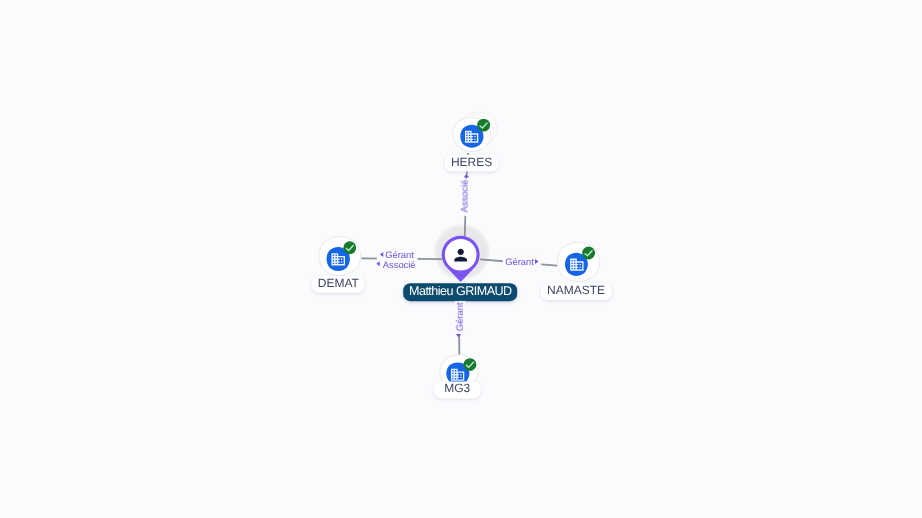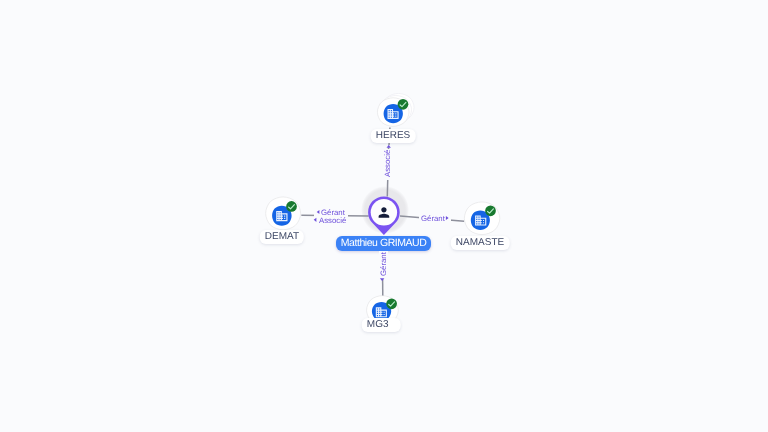--- a/index.html
+++ b/index.html
@@ -9,26 +9,26 @@
   #stage{position:relative;width:768px;height:432px;}
   .elabel,.clabel,.plabel{will-change:transform;}
   svg.edges{position:absolute;left:0;top:0;width:768px;height:432px;}
 
   
   .company{position:absolute;width:44px;height:44px;}
   .cnode{position:absolute;left:0;top:0;width:44px;height:44px;overflow:visible;}
   .clabel{position:absolute;transform:translateX(-50%);
      background:#fff;border-radius:6px;padding:3.2px 5.1px 3.3px;white-space:nowrap;
      font-size:10px;color:#3c4664;letter-spacing:0;line-height:7.5px;
-     min-width:28.4px;text-align:left;
+     min-width:28.4px;text-align:center;
      box-shadow:0 1px 3px rgba(86,94,128,.16);}
 
   
   .person{position:absolute;overflow:visible;}
-  .plabel{position:absolute;background:#3b82f6;color:#fff;border-radius:6px;
+  .plabel{position:absolute;background:#0c4a6e;color:#fff;border-radius:6px;
      padding:4.3px 4.8px 3.2px;font-size:10.5px;letter-spacing:-0.45px;
      white-space:nowrap;line-height:7.5px;
      box-shadow:0 1px 3px rgba(86,70,150,.25);}
 
   
   .halo{position:absolute;border-radius:50%;background:radial-gradient(circle closest-side,#e8e8eb 0%,#e8e8eb 84%,rgba(232,232,235,.55) 93%,rgba(232,232,235,0) 100%);}
   .lmask{position:absolute;background:#fafbfd;}
   .elabel{position:absolute;color:#6d4fdb;font-size:7.8px;white-space:nowrap;line-height:7.8px;}
   .elabel.vert{transform-origin:0 0;}
 

